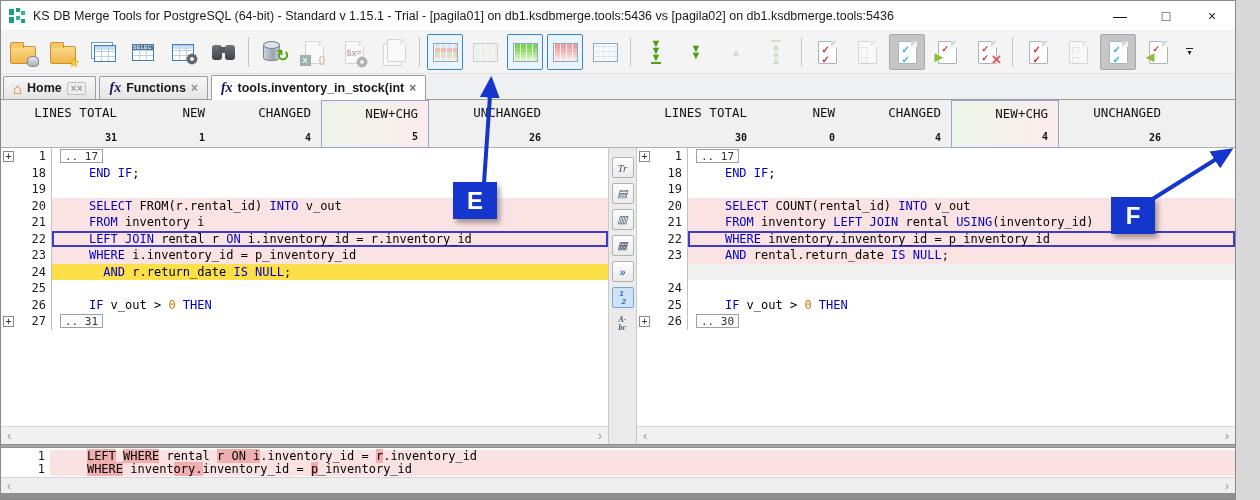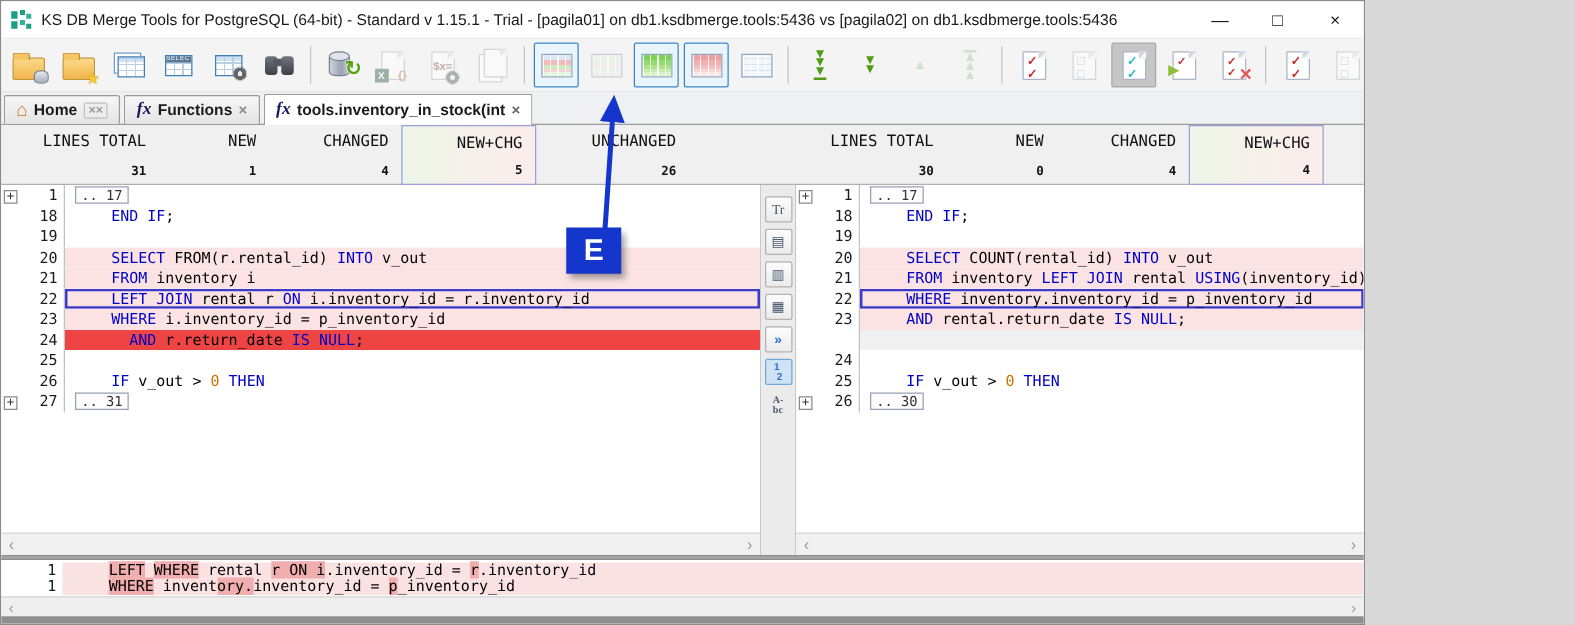--- a/index.html
+++ b/index.html
@@ -1,18 +1,18 @@
 <!DOCTYPE html>
 <html><head>
 <meta charset="utf-8">
 <style>
   * { margin:0; padding:0; box-sizing:border-box; }
   html,body { background:#d8d8d8; }
   body { font-family:"Liberation Sans", sans-serif; }
-  .win { width:1092px; height:500px; background:#fff; border:1px solid #8a8a8a;
+  .win { width:1236px; height:500px; background:#fff; border:1px solid #8a8a8a;
          display:flex; flex-direction:column; position:relative; overflow:hidden; }
 
   
   .titlebar { height:30px; flex:none; background:#ffffff; display:flex; align-items:center;
               padding:0 0 0 8px; border-bottom:1px solid #ececec; }
   .appicon { width:16px; height:16px; position:relative; flex:none; margin-right:8px; }
   .appicon i { position:absolute; background:#1c9e84; }
   .appicon i:nth-child(1){ left:0; top:1px; width:5px; height:6px; }
   .appicon i:nth-child(2){ left:0; top:9px; width:5px; height:6px; }
   .appicon i:nth-child(3){ left:7px; top:0px; width:4px; height:4px; }
@@ -142,36 +142,36 @@
   .main { flex:1; min-height:0; display:flex; background:#fff; }
   .panel { display:flex; flex-direction:column; min-width:0; background:#fff; }
   .panel.pl { width:608px; flex:none; border-right:1px solid #c8c8c8; }
   .panel.pr { flex:1; }
   .mid { width:28px; flex:none; background:#ebebeb; border-right:1px solid #c8c8c8; padding-top:9px; }
   .mbtn { width:22px; height:21px; margin:0 auto 5px; border:1px solid #b2b2b2; border-radius:2px;
           background:linear-gradient(#fdfdfd,#ebebeb); display:flex; align-items:center; justify-content:center;
           font-size:11px; color:#46586c; }
   .mbtn.sel { background:#cfe3f7; border-color:#74a7d8; }
   .mbtn.nob { border:none; background:none; }
-  .mbtn .mg { white-space:pre; text-align:left; }
+  .mbtn .mg { white-space:pre; text-align:left;font-style:italic; }
   .mbtn.serif .mg { font-family:"Liberation Serif", serif; }
   .mbtn.tiny .mg { font-size:8px; line-height:8px; font-weight:bold; }
   .mbtn.blue .mg { color:#2a6fd6; font-weight:bold; }
 
   .codes { flex:1; overflow:hidden; }
   .crow { display:flex; height:16.5px; line-height:16.5px;
           font-family:"DejaVu Sans Mono", monospace; font-size:12px; white-space:pre; }
   .crow .fold { width:15px; flex:none; text-align:center; }
   .fbox { display:inline-block; width:11px; height:11px; border:1px solid #8a8a8a; background:#fff;
           font-size:10px; line-height:9px; color:#333; margin-top:2px; }
   .crow .num { width:36px; flex:none; text-align:right; padding-right:5px; color:#1c1c1c;
                background:#fff; border-right:1px solid #c2c2c2; }
   .crow .txt { flex:1; min-width:0; padding-left:8px; color:#000; }
   .crow.pink .txt { background:#fbe3e3; }
-  .crow.green .txt { background:#ef4444; }
+  .crow.green .txt { background:#fde047; }
   .crow.gap .txt { background:#f0f0f0; }
   .crow.sel .txt { box-shadow:inset 0 0 0 2px #3c3ccc; }
   .k { color:#0000c8; } .n { color:#c87800; }
   .foldbox { display:inline-block; border:1px solid #98a0b4; background:#fdfdfd; color:#333;
              padding:0 4px; height:14px; line-height:13px; font-size:11px; }
   .hscroll { height:18px; flex:none; background:#f1f1f1; border-top:1px solid #d8d8d8;
              display:flex; align-items:center; justify-content:space-between; color:#9a9a9a;
              font-size:13px; padding:0 6px; }
 
   

